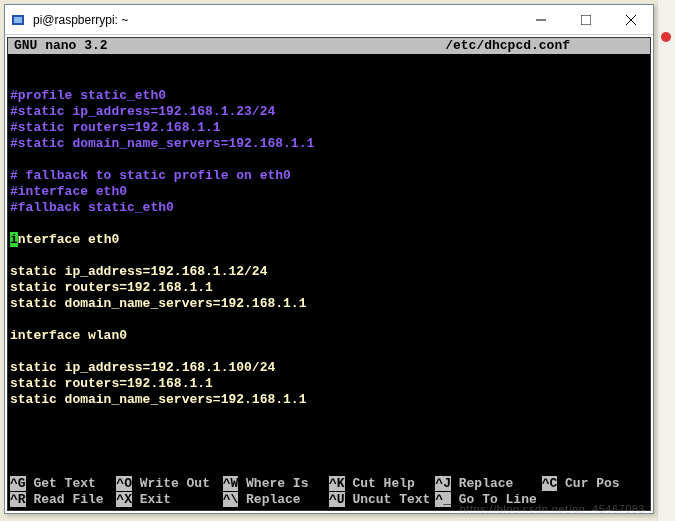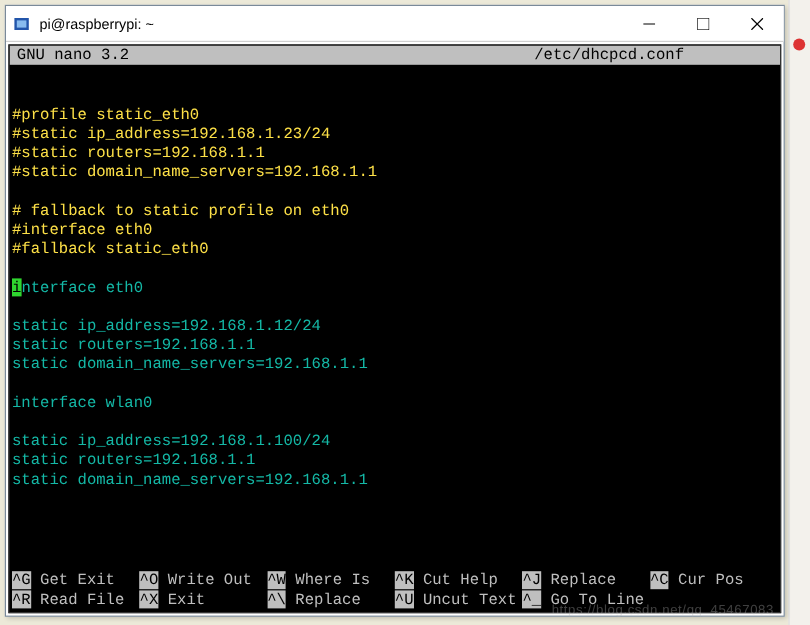--- a/index.html
+++ b/index.html
@@ -59,39 +59,40 @@
     .win-btn svg { pointer-events: none; }
     .terminal {
       flex: 1;
       background: #000;
       color: #bfbfbf;
       display: flex;
       flex-direction: column;
       overflow: hidden;
       border: 1px solid #333;
       margin: 2px;
+      font-weight: bold;
     }
     .nano-header {
       background: #bfbfbf;
       color: #000;
       display: flex;
       height: 16px;
       line-height: 16px;
       white-space: pre;
     }
     .nano-header .left { padding-left: 6px; flex: 0 0 auto; }
     .nano-header .center { flex: 1; text-align: right; }
     .nano-body {
       flex: 1;
       padding: 2px 2px 0 2px;
       white-space: pre;
       line-height: 16px;
     }
-    .comment { color: #fde047; }
-    .plain { color: #14b8a6; }
+    .comment { color: #8b5cf6; }
+    .plain { color: #fef9c3; }
     .cursor-cell {
       background: #2fd62f;
       color: #000;
     }
     .nano-footer {
       display: grid;
       grid-template-columns: repeat(6, 1fr);
       background: #000;
       color: #bfbfbf;
       line-height: 16px;
@@ -189,21 +190,21 @@
 <span class="plain">static domain_name_servers=192.168.1.1</span>
 <span class="plain"> </span>
 <span class="plain">interface wlan0</span>
 <span class="plain"> </span>
 <span class="plain">static ip_address=192.168.1.100/24</span>
 <span class="plain">static routers=192.168.1.1</span>
 <span class="plain">static domain_name_servers=192.168.1.1</span>
     </div>
 
     <div class="nano-footer">
-      <span class="nano-key"><span class="inv">^G</span><span> Get Exit</span></span>
+      <span class="nano-key"><span class="inv">^G</span><span> Get Text</span></span>
       <span class="nano-key"><span class="inv">^O</span><span> Write Out</span></span>
       <span class="nano-key"><span class="inv">^W</span><span> Where Is</span></span>
       <span class="nano-key"><span class="inv">^K</span><span> Cut Help</span></span>
       <span class="nano-key"><span class="inv">^J</span><span> Replace</span></span>
       <span class="nano-key"><span class="inv">^C</span><span> Cur Pos</span></span>
       <span class="nano-key"><span class="inv">^R</span><span> Read File</span></span>
       <span class="nano-key"><span class="inv">^X</span><span> Exit</span></span>
       <span class="nano-key"><span class="inv">^\</span><span> Replace</span></span>
       <span class="nano-key"><span class="inv">^U</span><span> Uncut Text</span></span>
       <span class="nano-key"><span class="inv">^_</span><span> Go To Line</span></span>

